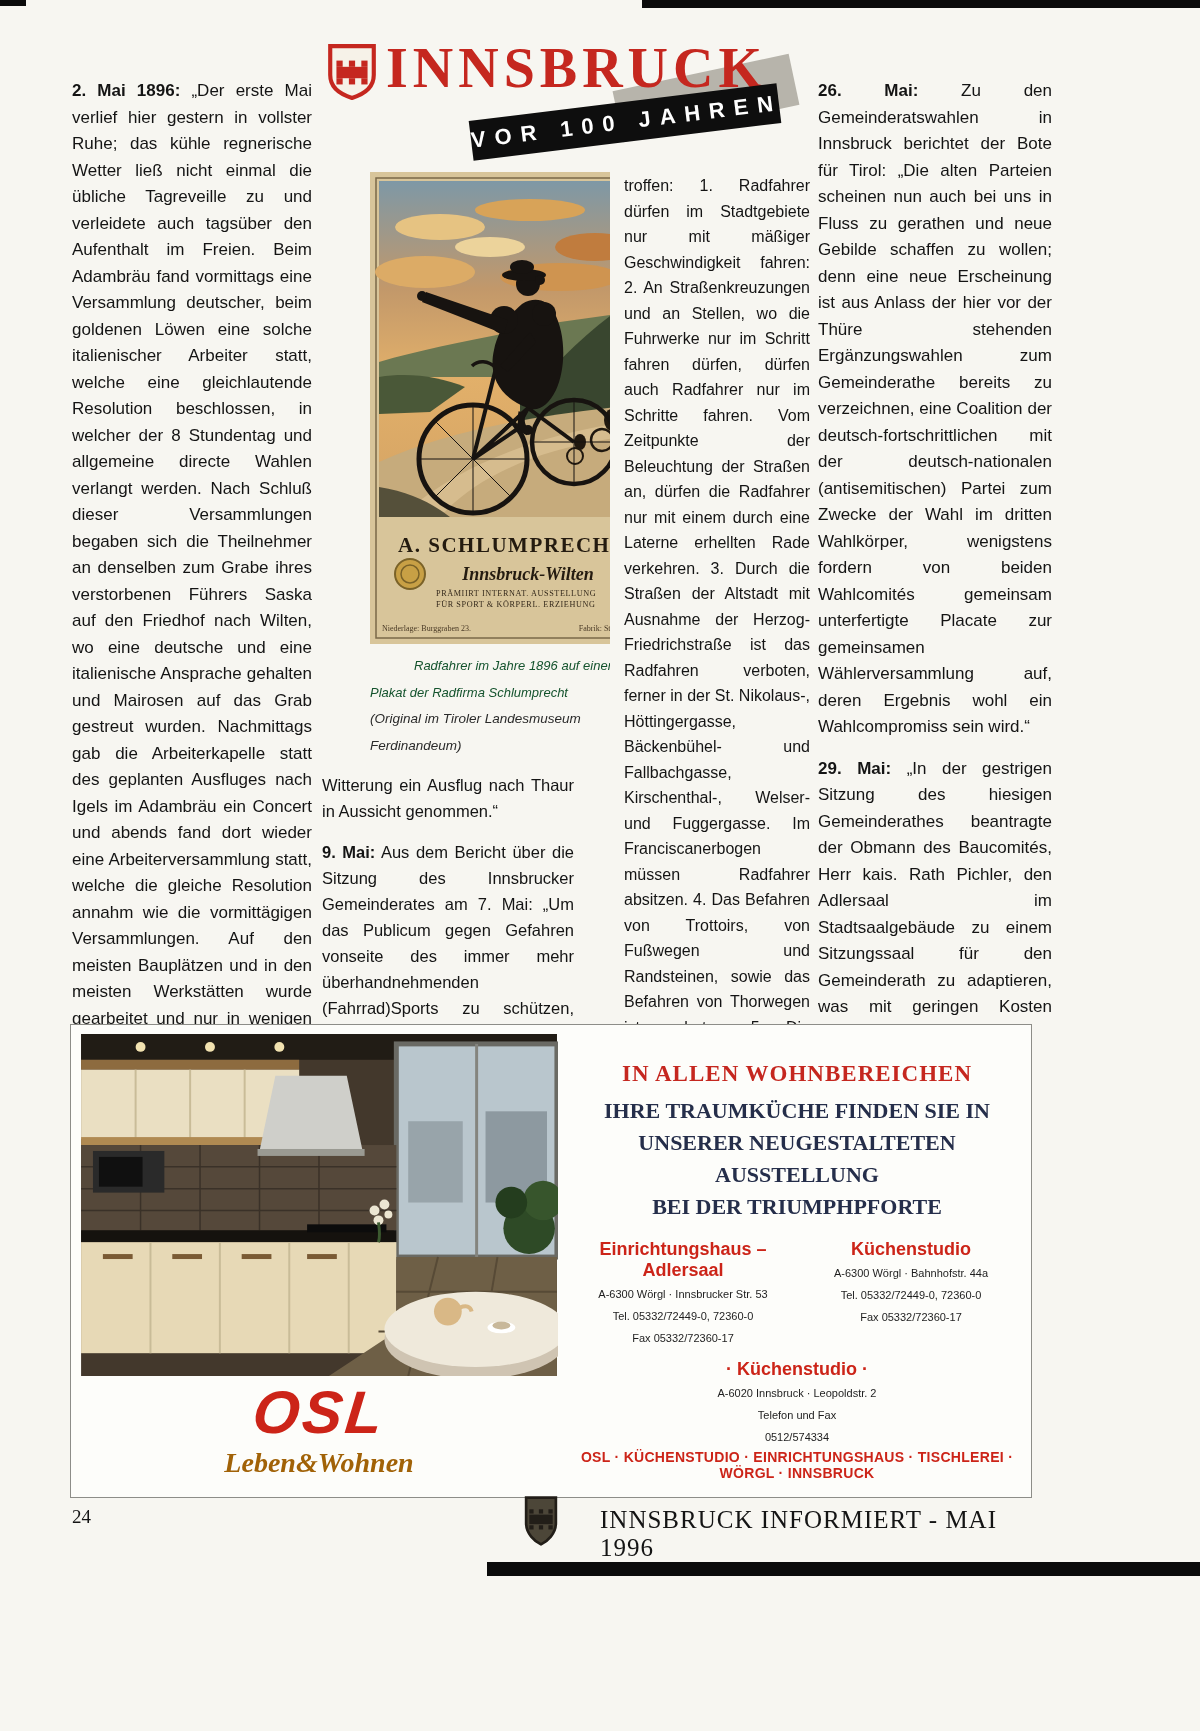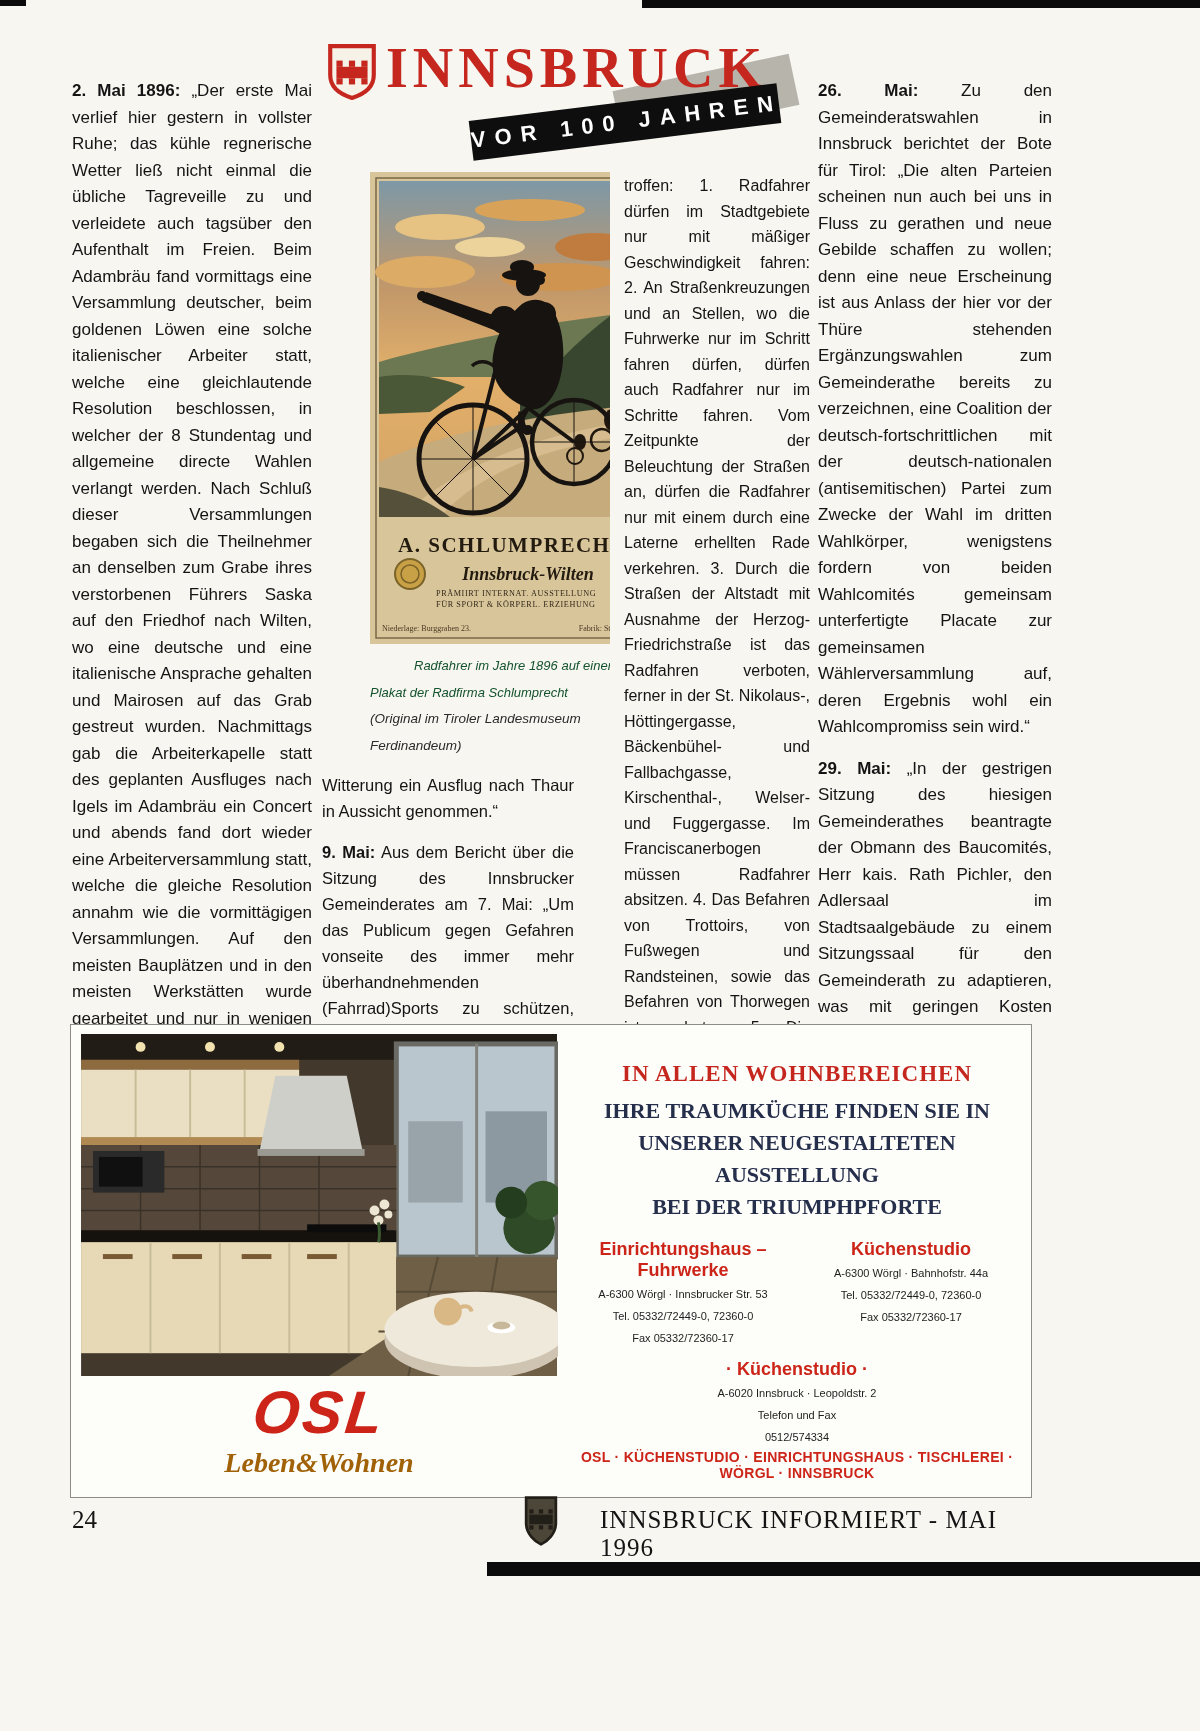--- a/index.html
+++ b/index.html
@@ -88,21 +88,21 @@
   .contact-title { font-weight:bold; font-size:18px; color:#cc2418; margin-bottom:2px; }
   .contact-line { font-size:11px; line-height:22px; color:#1d1d1d; }
   .contact-center { margin-top:10px; }
   .ad-footer-line {
     position:absolute; left:498px; bottom:16px; width:456px; text-align:center;
     font-weight:bold; font-size:14px; color:#cc2418; letter-spacing:0.3px;
   }
 
   
   .page-number { position:absolute; left:72px; top:1506px;
-    font-family:"Liberation Serif", serif; font-size:25px; color:#141414; }
+    font-family:"Liberation Serif", serif; font-size:19px; color:#141414; }
   .footer-title { position:absolute; left:600px; top:1506px; width:452px; text-align:left;
     font-family:"Liberation Serif", serif; font-size:25px; letter-spacing:1px; color:#141414; }
   .footer-crest { position:absolute; left:524px; top:1494px; width:34px; height:54px; }
 </style>
 </head>
 <body>
 
 <div class="page">
 
   <div class="edge-mark-topleft"></div>
@@ -304,21 +304,21 @@
       <div class="osl-sub">Leben&amp;Wohnen</div>
     </div>
 
     <div class="ad-right">
       <div class="ad-subheadline">IN ALLEN WOHNBEREICHEN</div>
       <div class="ad-body">IHRE TRAUMKÜCHE FINDEN SIE IN
 UNSERER NEUGESTALTETEN AUSSTELLUNG
 BEI DER TRIUMPHPFORTE</div>
       <div class="contacts">
         <div class="contact">
-          <div class="contact-title">Einrichtungshaus – Fuhrwerke</div>
+          <div class="contact-title">Einrichtungshaus – Adlersaal</div>
           <div class="contact-line">A-6300 Wörgl · Innsbrucker Str. 53</div>
           <div class="contact-line">Tel. 05332/72449-0, 72360-0</div>
           <div class="contact-line">Fax 05332/72360-17</div>
         </div>
         <div class="contact">
           <div class="contact-title">Küchenstudio</div>
           <div class="contact-line">A-6300 Wörgl · Bahnhofstr. 44a</div>
           <div class="contact-line">Tel. 05332/72449-0, 72360-0</div>
           <div class="contact-line">Fax 05332/72360-17</div>
         </div>

